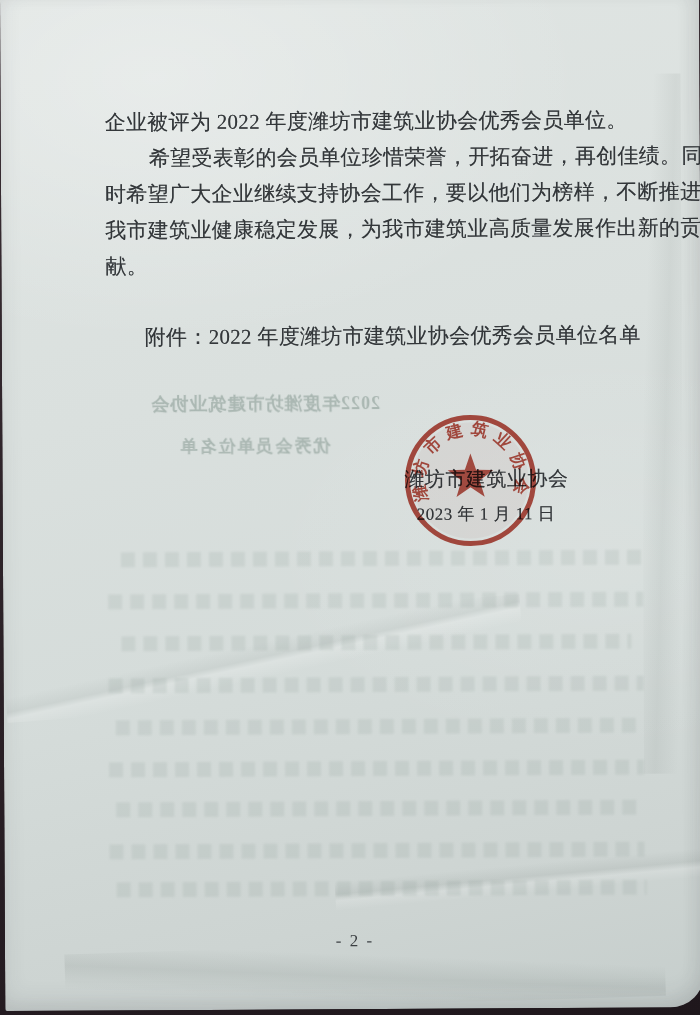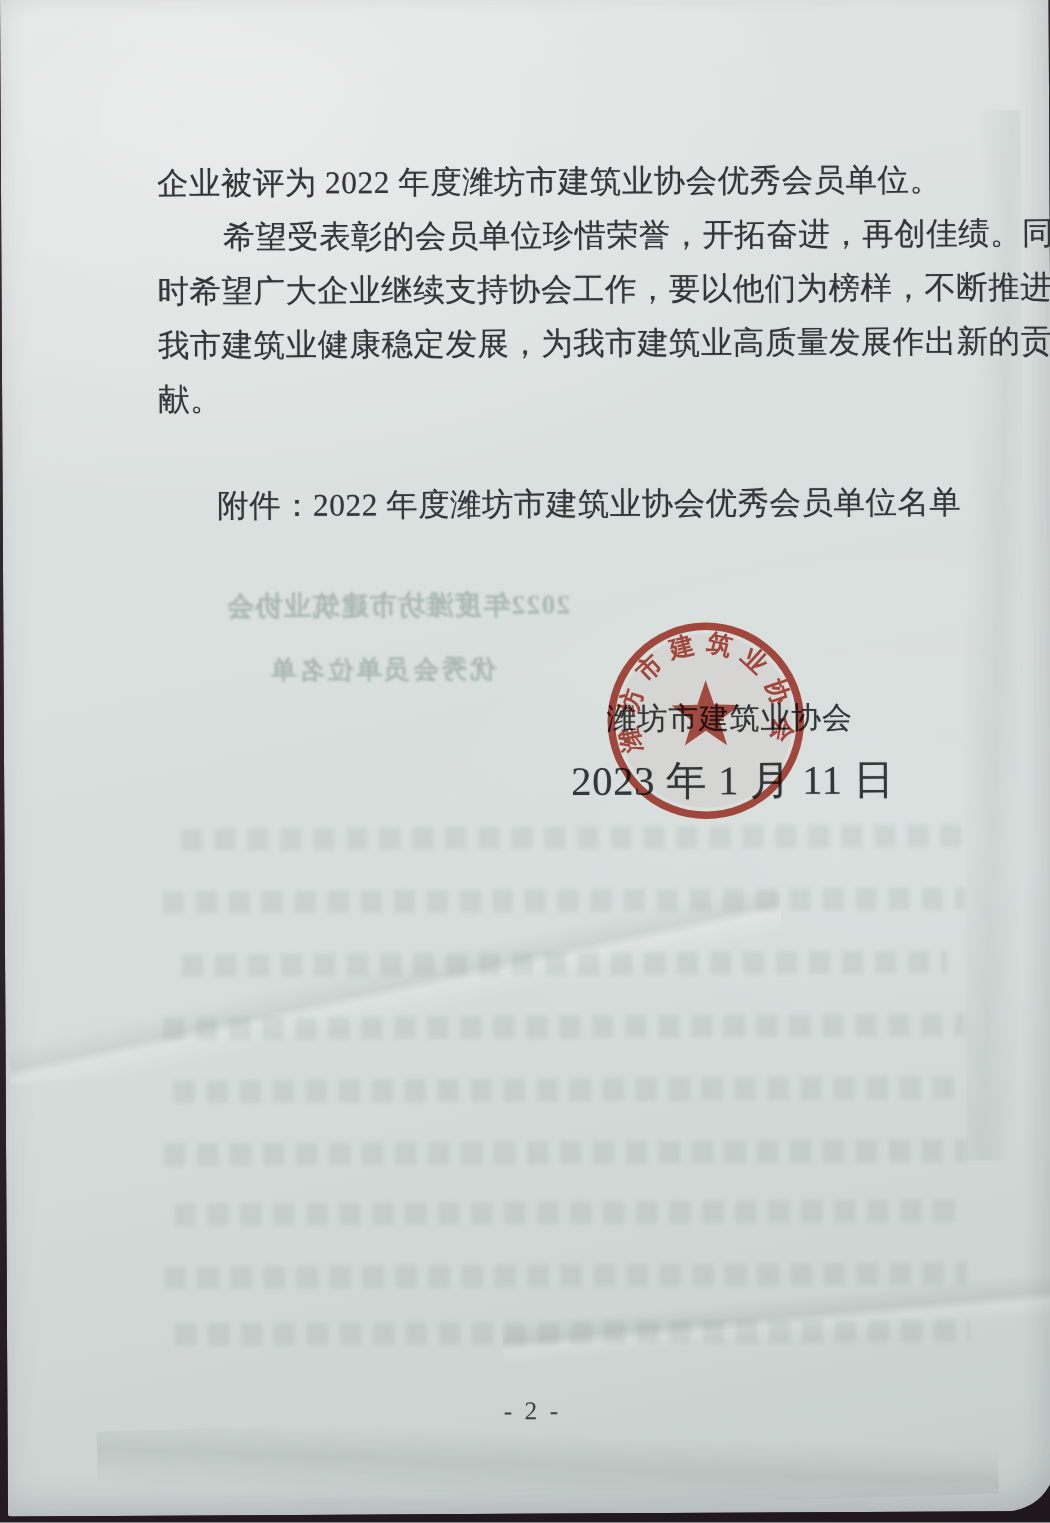--- a/index.html
+++ b/index.html
@@ -59,22 +59,22 @@
     left: 143px; top: 327px;
     font-size: 21px; letter-spacing: 0.3px; white-space: nowrap;
   }
   .sig-org {
     position: absolute;
     left: 402px; top: 471px;
     font-size: 20px; letter-spacing: 0.5px; white-space: nowrap;
   }
   .sig-date {
     position: absolute;
-    left: 378px; top: 508px;
-    font-size: 27px; letter-spacing: 0.5px; white-space: nowrap;
+    left: 414px; top: 508px;
+    font-size: 17px; letter-spacing: 0.5px; white-space: nowrap;
   }
   .page-num {
     position: absolute;
     left: 0; top: 936px; width: 700px;
     text-align: center;
     font-size: 17px; letter-spacing: 2px;
     color: #3b3f42;
   }
 
   

